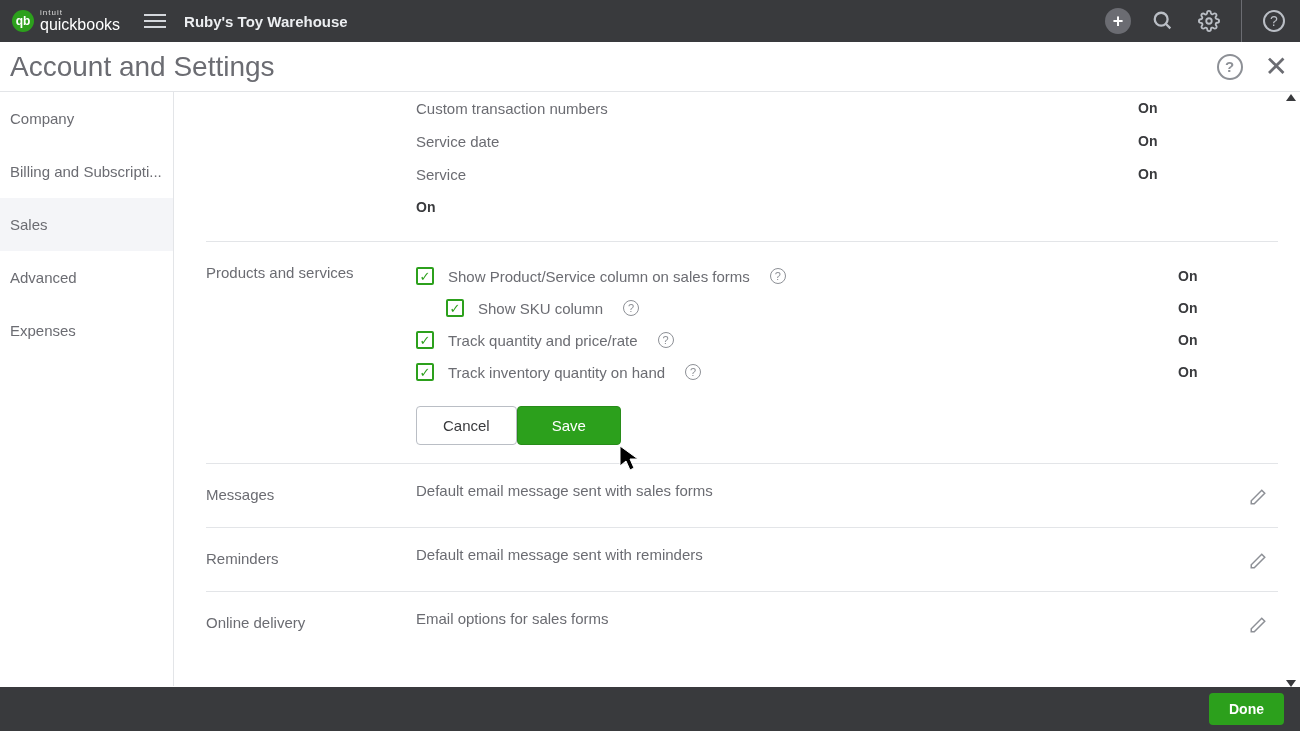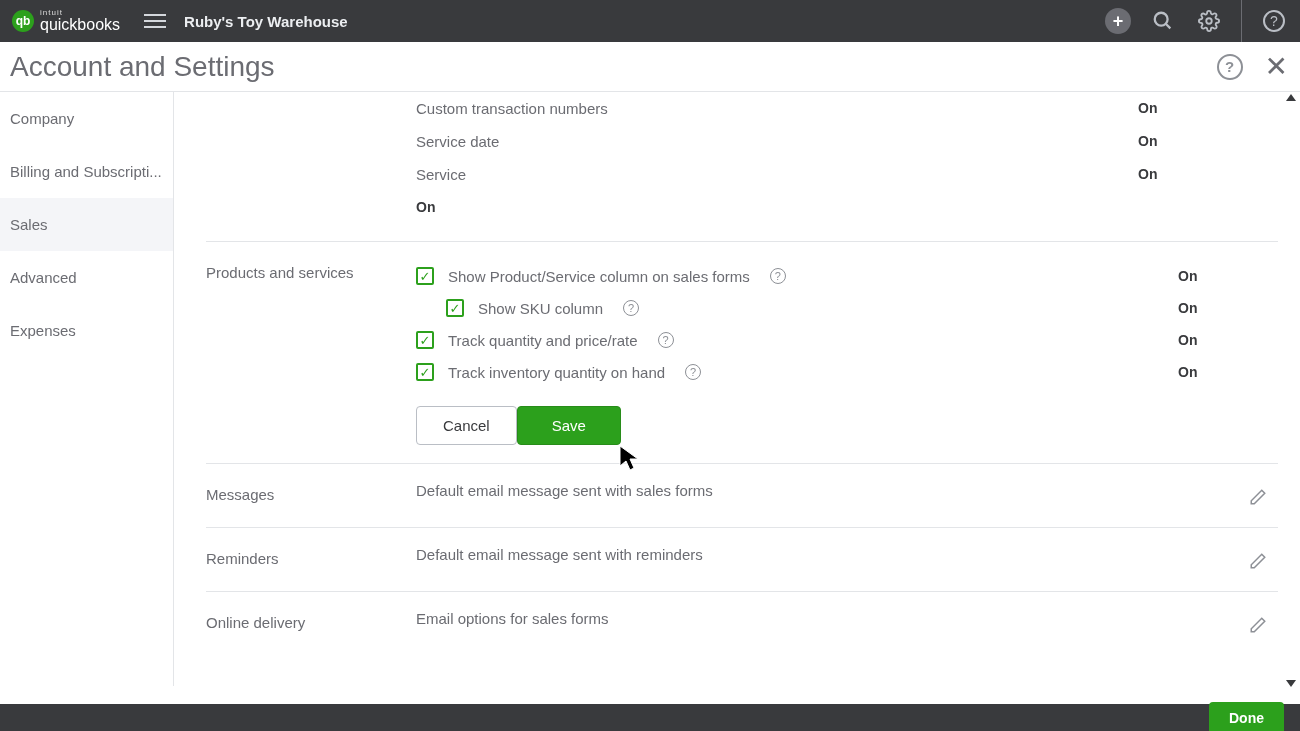--- a/index.html
+++ b/index.html
@@ -182,21 +182,21 @@
     padding:10px 34px;
   }
 
   .summary-line {
     font-size:15px; color:#6b6c72;
   }
 
   
   .footer {
     position:absolute; bottom:0; left:0; right:0;
-    height:27px;
+    height:44px;
     background:#393a3d;
     display:flex; align-items:center; justify-content:flex-end;
     padding: 0 16px;
   }
   .btn-done {
     background:#2ca01c;
     color:#fff;
     border:none;
     border-radius:4px;
     padding:8px 20px;

